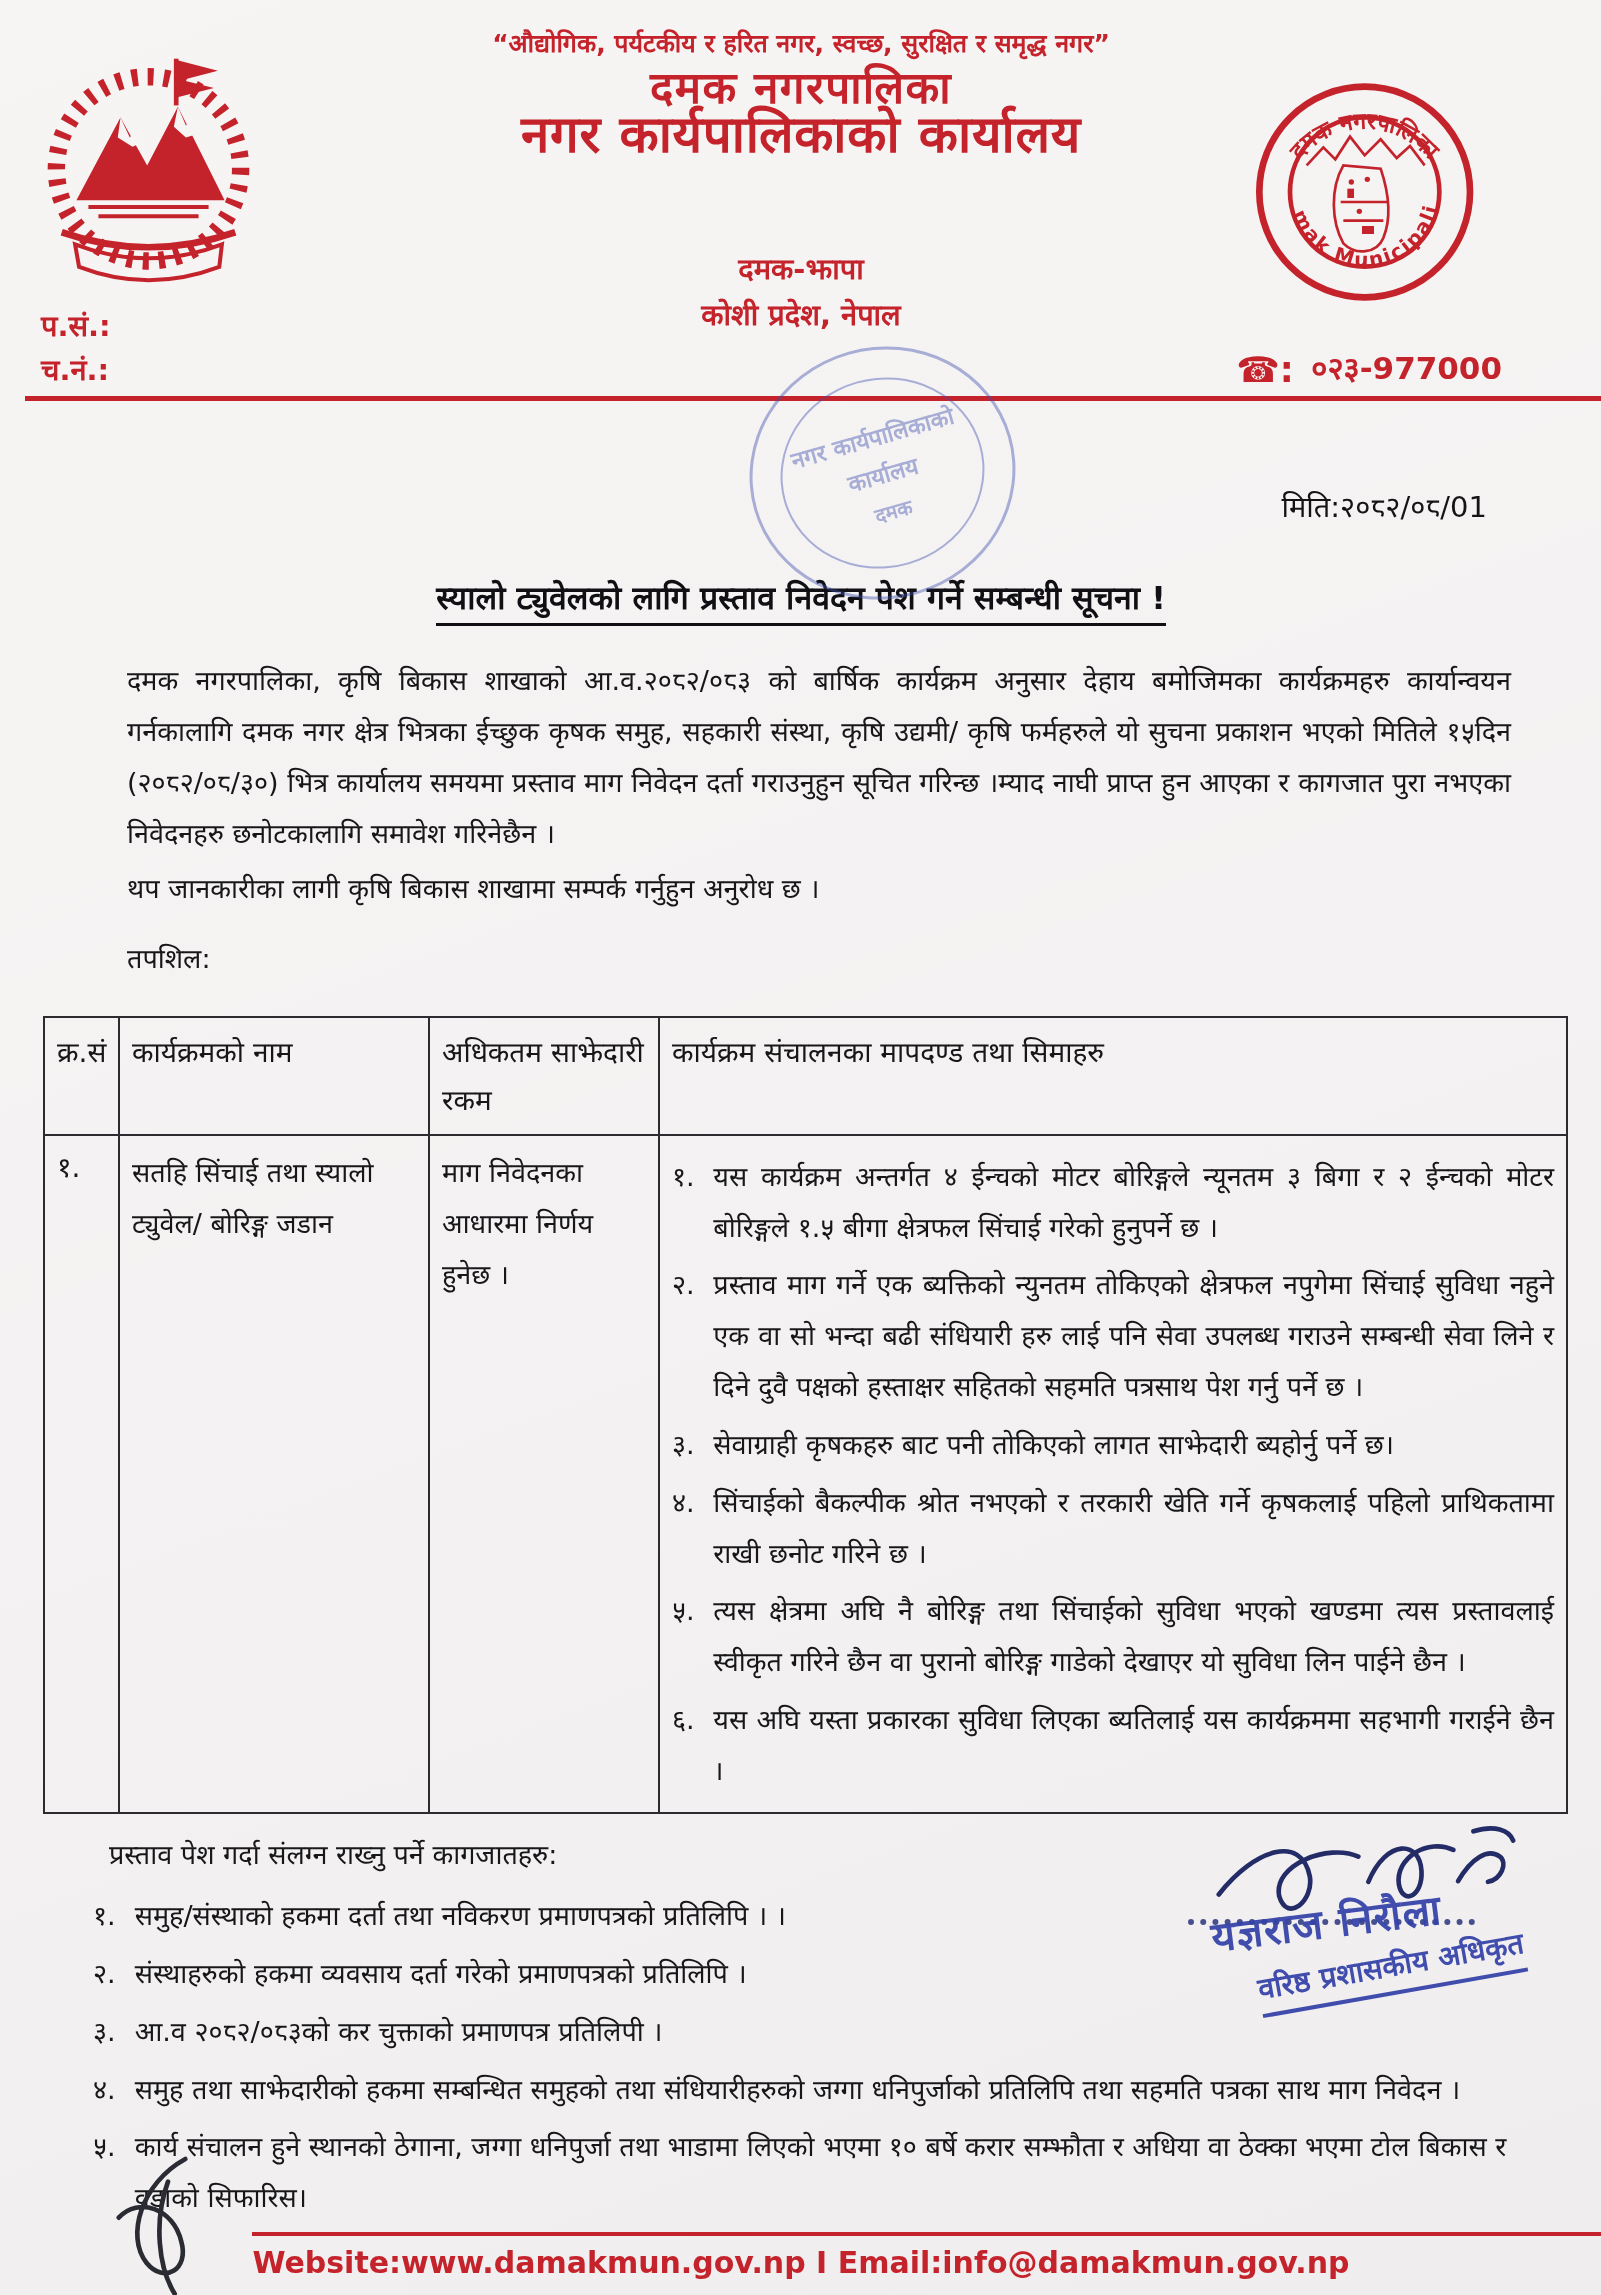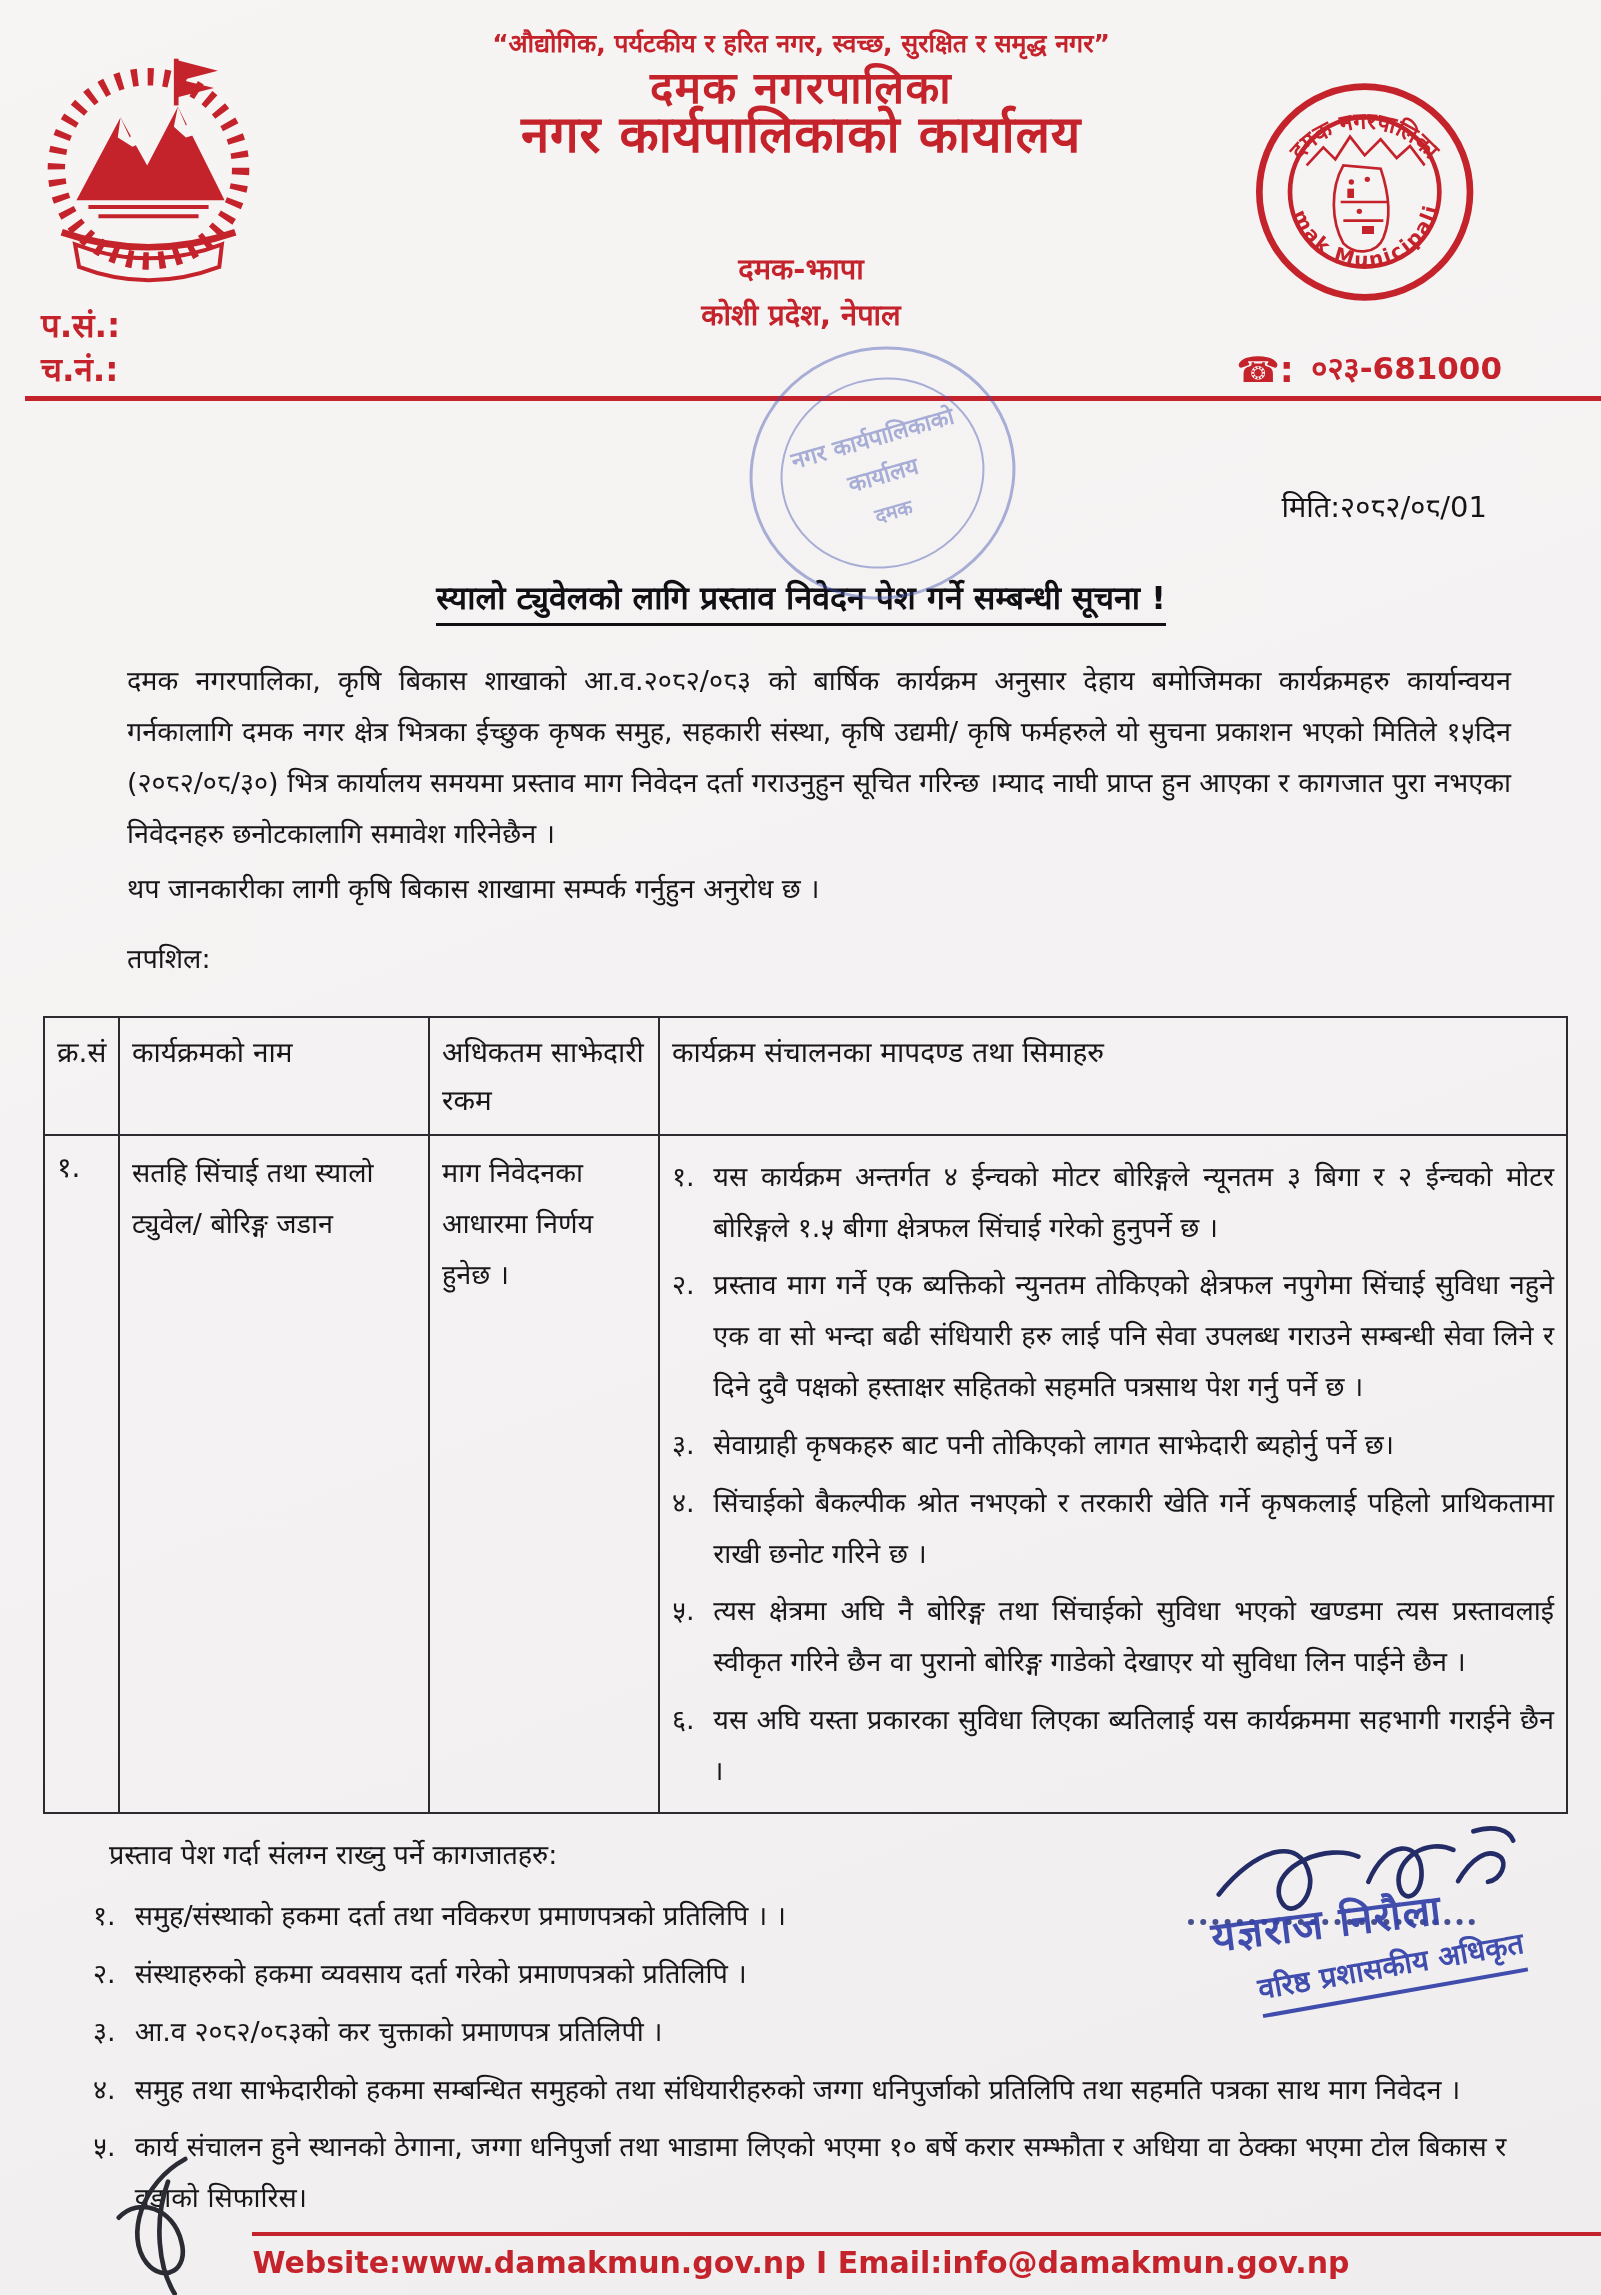--- a/index.html
+++ b/index.html
@@ -13,21 +13,21 @@
   .slogan{position:absolute;top:25px;left:0;width:100%;text-align:center;
     font-size:25px;font-weight:bold;color:#c5232b;}
   .muni-name{position:absolute;top:56px;left:0;width:100%;text-align:center;
     font-size:44px;font-weight:bold;color:#c5232b;letter-spacing:1.3px;}
   .office-name{position:absolute;top:97px;left:0;width:100%;text-align:center;
     font-size:51px;font-weight:bold;color:#c5232b;letter-spacing:0.7px;}
   .place-line{position:absolute;top:248px;left:0;width:100%;text-align:center;
     font-size:29px;font-weight:bold;color:#c5232b;}
   .province-line{position:absolute;top:294px;left:0;width:100%;text-align:center;
     font-size:29px;font-weight:bold;color:#c5232b;}
-  .refs{position:absolute;top:304px;left:41px;font-size:33px;font-weight:bold;color:#c5232b;line-height:44px;}
+  .refs{position:absolute;top:304px;left:41px;font-size:29px;font-weight:bold;color:#c5232b;line-height:44px;}
   .phone{position:absolute;top:346px;right:100px;font-size:31px;font-weight:bold;color:#c5232b;}
   .phone .glyph{font-size:35px;vertical-align:-2.7px;margin-right:6.7px;}
   .red-rule{position:absolute;top:396px;left:25px;right:0;height:4.7px;background:#c5232b;}
   .emblem{position:absolute;top:32px;left:35px;width:227px;height:257px;}
   .seal{position:absolute;top:75px;left:1250px;width:230px;height:234px;}
   
   .round-stamp{position:absolute;top:347px;left:749px;width:267px;height:252px;
     opacity:.42;transform:rotate(-16deg);z-index:6;pointer-events:none;color:#3d4fae;}
   .round-stamp .ring-outer{position:absolute;inset:0;border:3.3px solid #3d4fae;border-radius:50%;}
   .round-stamp .ring-inner{position:absolute;inset:31px;border:2px solid #3d4fae;border-radius:50%;}
@@ -110,21 +110,21 @@
   <div class="place-line">दमक-झापा</div>
   <div class="province-line">कोशी प्रदेश, नेपाल</div>
 
   <div class="refs">
     <div>प.सं.:</div>
     <div>च.नं.:</div>
   </div>
 
   <div class="phone">
     <span class="glyph">☎:</span>
-    <span>०२३-681000</span>
+    <span>०२३-977000</span>
   </div>
 
   <div class="seal">
     <svg width="230" height="234" viewBox="0 0 345 350">
       <defs>
         <path id="sealTop" d="M 52,180 A 122,122 0 0 1 292,180"></path>
         <path id="sealBottom" d="M 62,196 A 112,112 0 0 0 282,196"></path>
       </defs>
       <circle cx="172" cy="175" r="158" fill="none" stroke="#c5232b" stroke-width="10"></circle>
       <circle cx="172" cy="175" r="112" fill="none" stroke="#c5232b" stroke-width="7"></circle>

